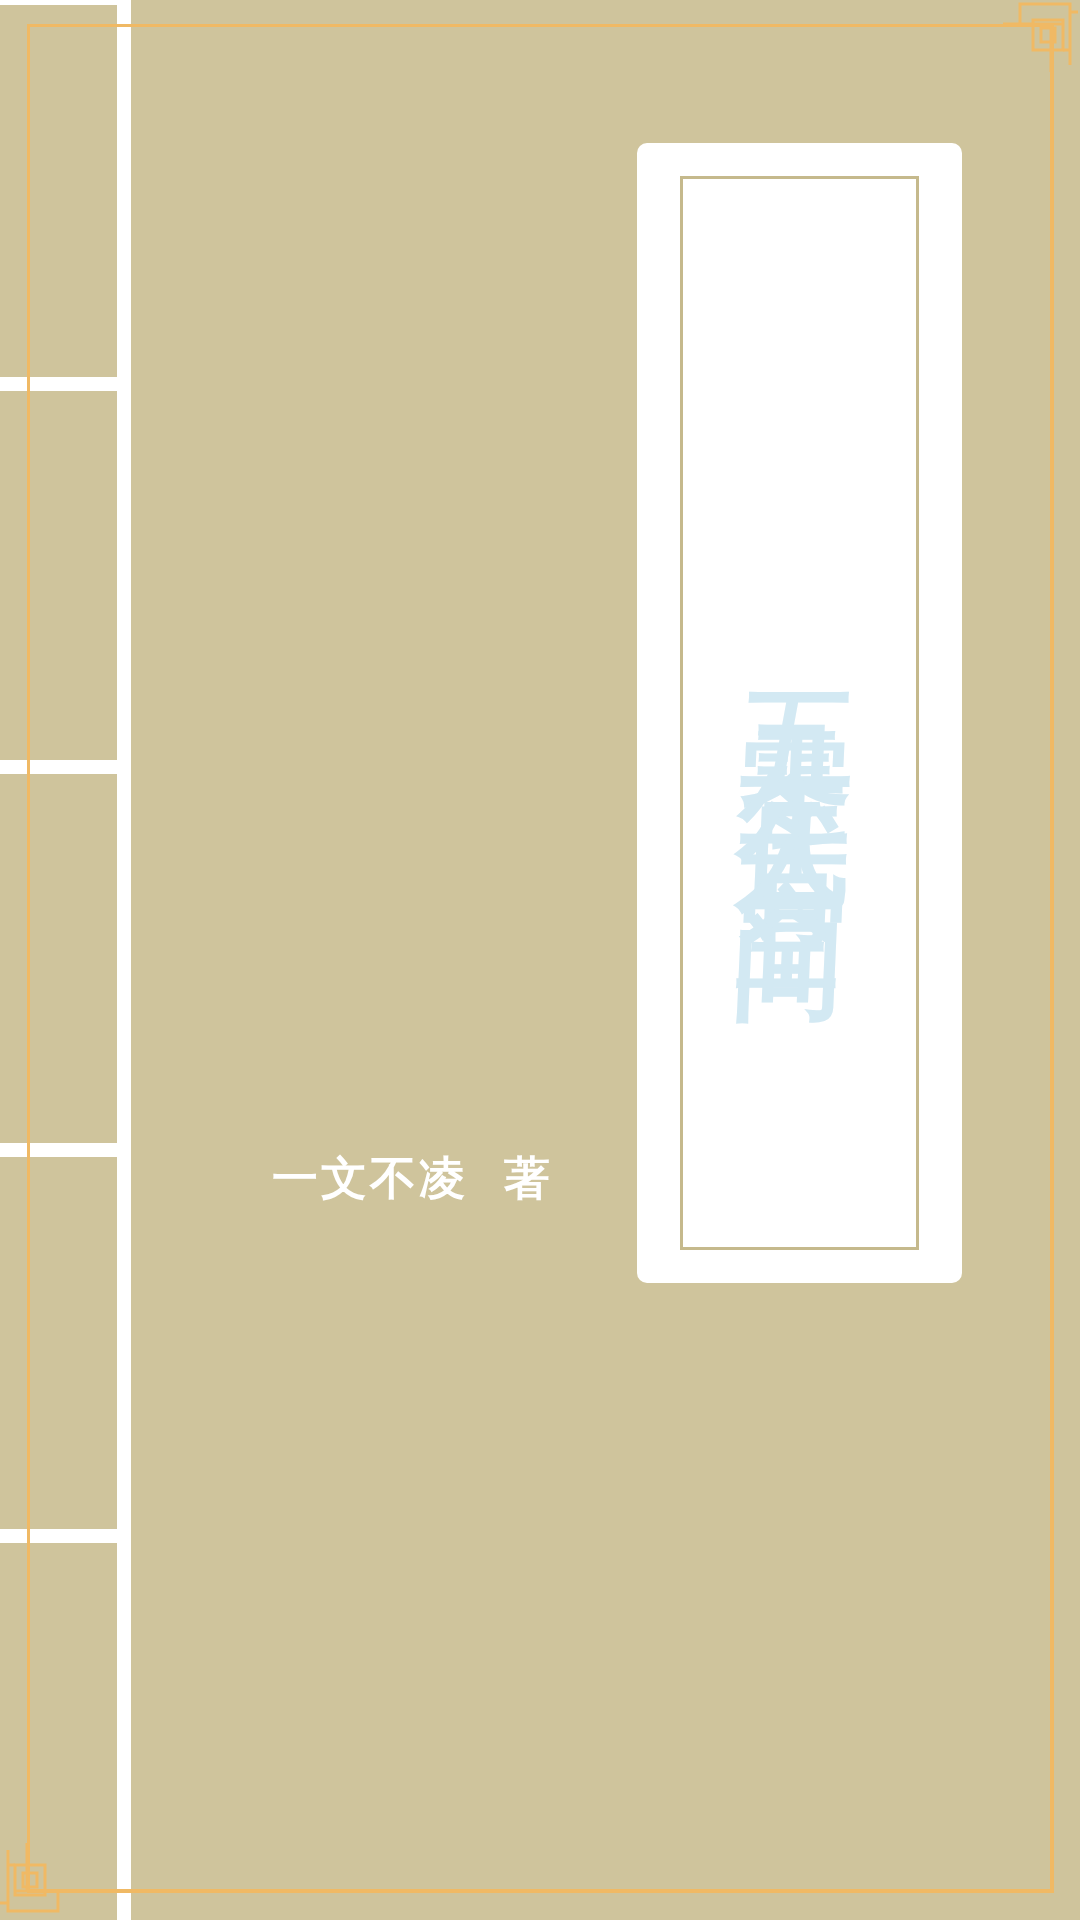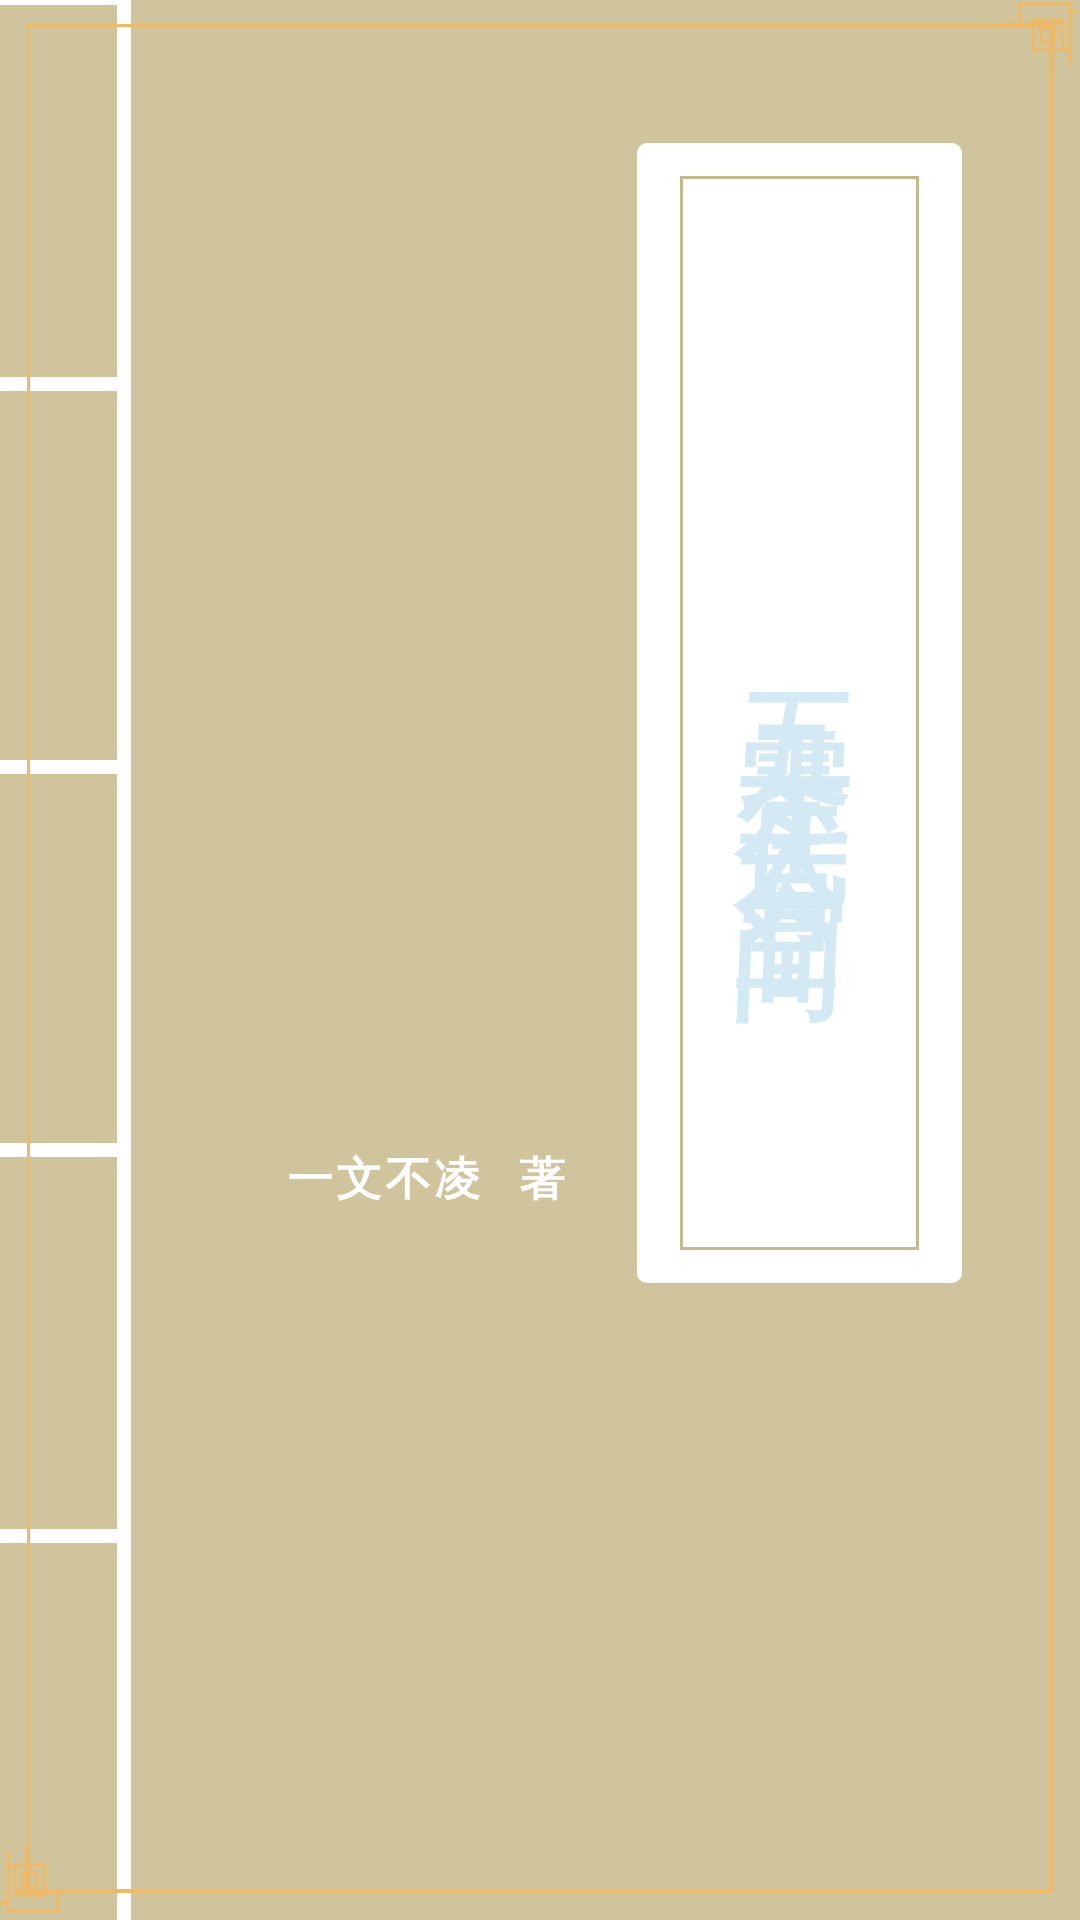--- a/index.html
+++ b/index.html
@@ -71,21 +71,21 @@
     font-weight:600;
     letter-spacing:36px;
     line-height:1;
     color:var(--color-title_text,#d3e9f3);
     transform:skewX(-2.5deg);
     white-space:nowrap;
     margin-bottom:-36px; 
   }
   
   .author-line{
-    position:absolute;left:288px;top:1148px;
+    position:absolute;left:272px;top:1148px;
     display:flex;align-items:flex-end;gap:36px;
     font-size:46px;font-weight:bold;
     color:var(--color-author_text,#fff);
     letter-spacing:3px;
     z-index:3;
   }
 </style>
 </head>
 <body>
 

